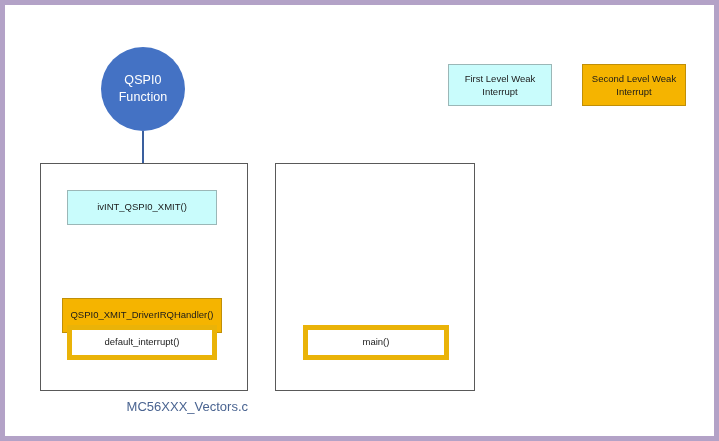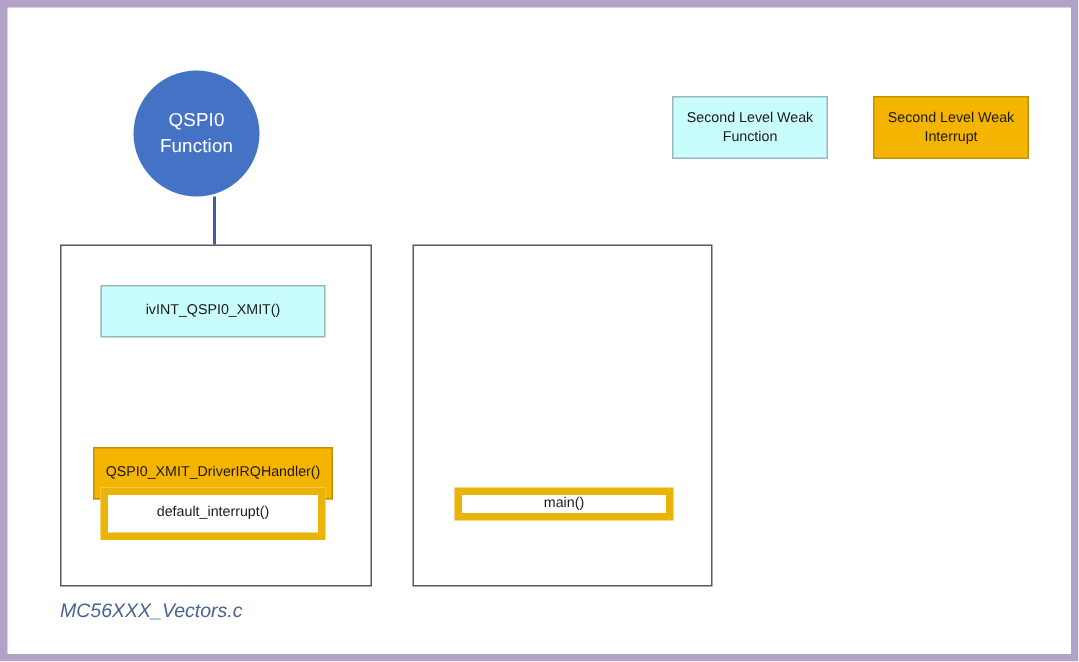--- a/index.html
+++ b/index.html
@@ -14,21 +14,21 @@
     background: #ffffff;
     border: 5px solid #b3a2c7;
     box-sizing: border-box;
     font-family: "Liberation Sans", sans-serif;
     overflow: hidden;
   }
 
   
   .interrupt-circle {
     position: absolute;
-    left: 84px;
+    left: 96px;
     top: 42px;
     width: 84px;
     height: 84px;
     border-radius: 50%;
     background: #4472c4;
     color: #ffffff;
     display: flex;
     flex-direction: column;
     align-items: center;
     justify-content: center;
@@ -57,23 +57,22 @@
   .file-box {
     position: absolute;
     border: 1.3px solid #595959;
     background: #ffffff;
     box-sizing: border-box;
   }
   .file-label {
     position: absolute;
     color: #4a6491;
     font-size: 13px;
-    text-align: left;
+    text-align: right;
     white-space: nowrap;
-    font-style: italic;
   }
 
   
   .node {
     position: absolute;
     box-sizing: border-box;
     display: flex;
     align-items: center;
     justify-content: center;
     text-align: center;
@@ -130,21 +129,21 @@
   <div class="conn" style="left:137.2px; top:126px; height:56px;"></div>
   <div class="arrowhead" style="left:133px; top:180px;"></div>
 
   <div class="conn" style="left:137.2px; top:220px; height:32px;"></div>
   <div class="arrowhead" style="left:133px; top:250px;"></div>
 
   <div class="conn" style="left:137.2px; top:288px; height:30px;"></div>
   <div class="arrowhead" style="left:133px; top:316px;"></div>
 
   <div class="legend-box legend-first" style="left:443px; top:59px; width:104px; height:42px;">
-    <span>Second Level Weak Function</span>
+    <span>First Level Weak Interrupt</span>
   </div>
 
   <div class="legend-box legend-second" style="left:577px; top:59px; width:104px; height:42px;">
     <span>Second Level Weak Interrupt</span>
   </div>
 
   <div class="file-box" style="left:35px; top:158px; width:208px; height:228px;"></div>
 
   <div class="node node-first" style="left:62px; top:185px; width:150px; height:35px;text-align:center;">
     <span>ivINT_QSPI0_XMIT()</span>
@@ -157,18 +156,18 @@
   <div class="node node-plain" style="left:62px; top:320px; width:150px; height:35px;">
     <span>default_interrupt()</span>
   </div>
 
   <div class="file-label" style="left:35px; top:394px; width:208px;">
     <span>MC56XXX_Vectors.c</span>
   </div>
 
   <div class="file-box" style="left:270px; top:158px; width:200px; height:228px;"></div>
 
-  <div class="node node-plain" style="left:298px; top:320px; width:146px; height:22px;">
+  <div class="node node-plain" style="left:298px; top:320px; width:146px; height:35px;">
     <span>main()</span>
   </div>
 
 
 </div>
 
 </body></html>

